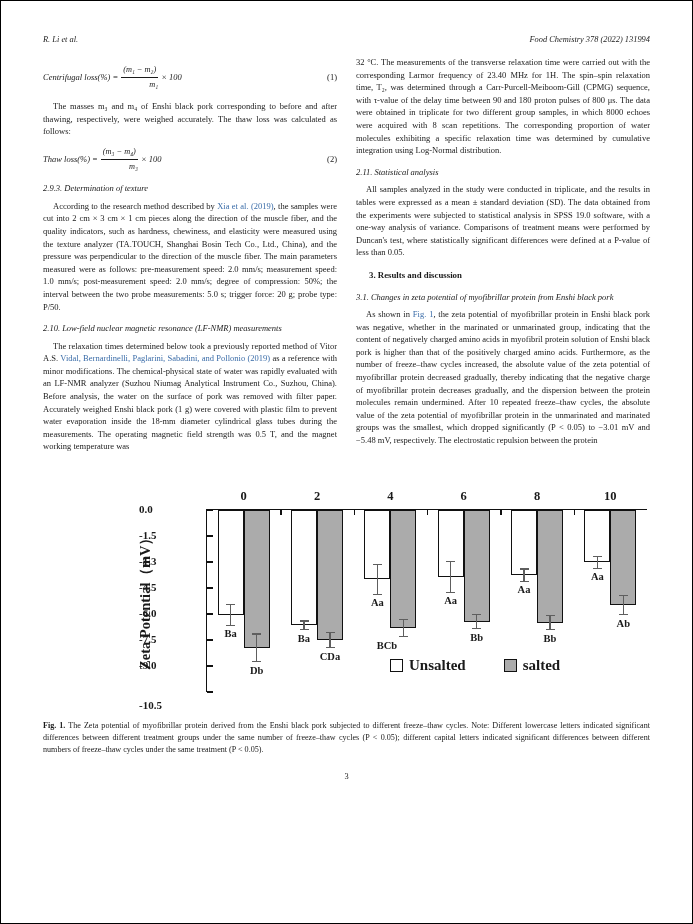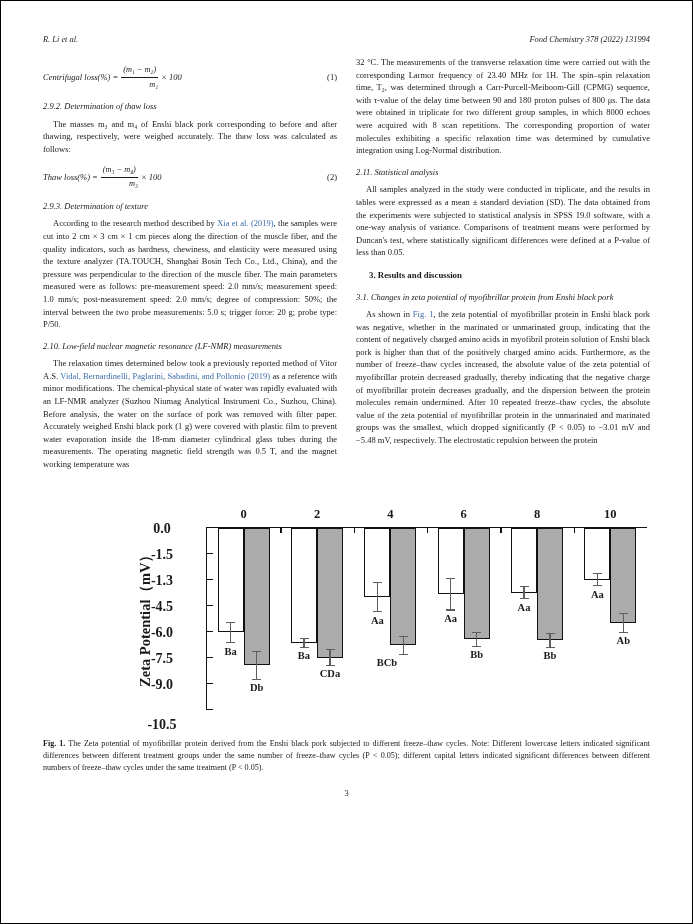--- a/index.html
+++ b/index.html
@@ -34,21 +34,21 @@
   #chart{position:relative;margin-left:93px;width:520px;height:244px;
          font-family:"Liberation Serif", serif;}
   .c-title{position:absolute;left:70px;top:0;width:440px;text-align:center;
            font-weight:bold;font-size:15.5px;letter-spacing:0.3px;}
   .c-ylabelcol{position:absolute;left:0;top:46px;width:18px;height:182px;
                display:flex;align-items:center;justify-content:center;}
   .c-ylabelcol span{transform:rotate(-90deg);white-space:nowrap;font-weight:bold;font-size:14.5px;}
   #plot{position:absolute;left:70px;top:46px;width:440px;height:182px;
         border-top:1.8px solid #111;border-left:1.8px solid #111;}
   .xlab{position:absolute;transform:translateX(-50%);top:-21px;font-weight:bold;font-size:12.5px;}
-  .ylab{position:absolute;text-align:center;width:46px;left:20px;font-weight:bold;font-size:14px;}
+  .ylab{position:absolute;text-align:left;width:46px;left:20px;font-weight:bold;font-size:11px;}
   .bar{position:absolute;top:0;box-sizing:border-box;border:1.1px solid #111;}
   .errline{position:absolute;width:1.1px;background:#5e5e5e;z-index:3;}
   .errcap{position:absolute;height:1.1px;width:9px;background:#5e5e5e;z-index:3;}
   .siglab{position:absolute;transform:translateX(-50%);font-weight:bold;font-size:10.5px;z-index:4;}
   .ytick{position:absolute;left:0;width:5.5px;height:1.2px;background:#111;}
   .xtick{position:absolute;top:0;width:1.2px;height:5px;background:#111;}
   .legend{position:absolute;display:flex;gap:38px;z-index:5;}
   .leg-item{display:flex;align-items:center;gap:6px;}
   .leg-box{width:13px;height:13px;border:1.6px solid #111;box-sizing:border-box;}
   .leg-text{font-weight:bold;font-size:15px;}
@@ -73,21 +73,20 @@
           <span>Centrifugal loss(%) =</span>
           <span class="frac">
               <span class="num">(m₁ − m₂)</span>
               <span class="den">m₁</span>
             </span>
           <span>× 100</span>
         </span>
         <span class="eq-no">(1)</span>
       </div>
 
-      <h4 class="subhead">2.9.2. Determination of thaw loss</h4>
       <p class="ind">The masses m₃ and m₄ of Enshi black pork corresponding to before and after thawing, respectively, were weighed accurately. The thaw loss was calculated as follows:</p>
 
       <div class="equation">
         <span class="eq-body">
           <span>Thaw loss(%) =</span>
           <span class="frac">
               <span class="num">(m₃ − m₄)</span>
               <span class="den">m₃</span>
             </span>
           <span>× 100</span>
@@ -200,20 +199,30 @@
           <div class="bar" style="left: 330px; width: 26px; height: 112.667px; background: rgb(171, 171, 171); border-color: rgb(17, 17, 17); z-index: 2;"></div>
           <div class="errline" style="left: 342.45px; top: 105.733px; height: 13.8667px; background: rgb(94, 94, 94);"></div>
           <div class="errcap" style="left: 338.5px; top: 105.183px; background: rgb(94, 94, 94);"></div>
           <div class="errcap" style="left: 338.5px; top: 119.05px; background: rgb(94, 94, 94);"></div>
           <div class="siglab" style="left: 343px; top: 122.6px;">Bb</div>
           <div class="bar" style="left: 403.333px; width: 26px; height: 94.9867px; background: rgb(171, 171, 171); border-color: rgb(17, 17, 17); z-index: 2;"></div>
           <div class="errline" style="left: 415.783px; top: 85.4533px; height: 19.0667px; background: rgb(94, 94, 94);"></div>
           <div class="errcap" style="left: 411.833px; top: 84.9033px; background: rgb(94, 94, 94);"></div>
           <div class="errcap" style="left: 411.833px; top: 103.97px; background: rgb(94, 94, 94);"></div>
           <div class="siglab" style="left: 416.333px; top: 107.52px;">Ab</div>
+          <div class="legend" style="left: 183px; top: 147px;">
+            <div class="leg-item">
+              <span class="leg-box" style="background: rgb(255, 255, 255);"></span>
+              <span class="leg-text">Unsalted</span>
+            </div>
+            <div class="leg-item">
+              <span class="leg-box" style="background: rgb(171, 171, 171);"></span>
+              <span class="leg-text">salted</span>
+            </div>
+          </div>
         </div>
     </div>
   </div>
 
   <p class="caption"><b>Fig. 1.</b><span> The Zeta potential of myofibrillar protein derived from the Enshi black pork subjected to different freeze–thaw cycles. Note: Different lowercase letters indicated significant differences between different treatment groups under the same number of freeze–thaw cycles (P &lt; 0.05); different capital letters indicated significant differences between different numbers of freeze–thaw cycles under the same treatment (P &lt; 0.05).</span></p>
 
   <div class="pageno">3</div>
 
 </div>
 

